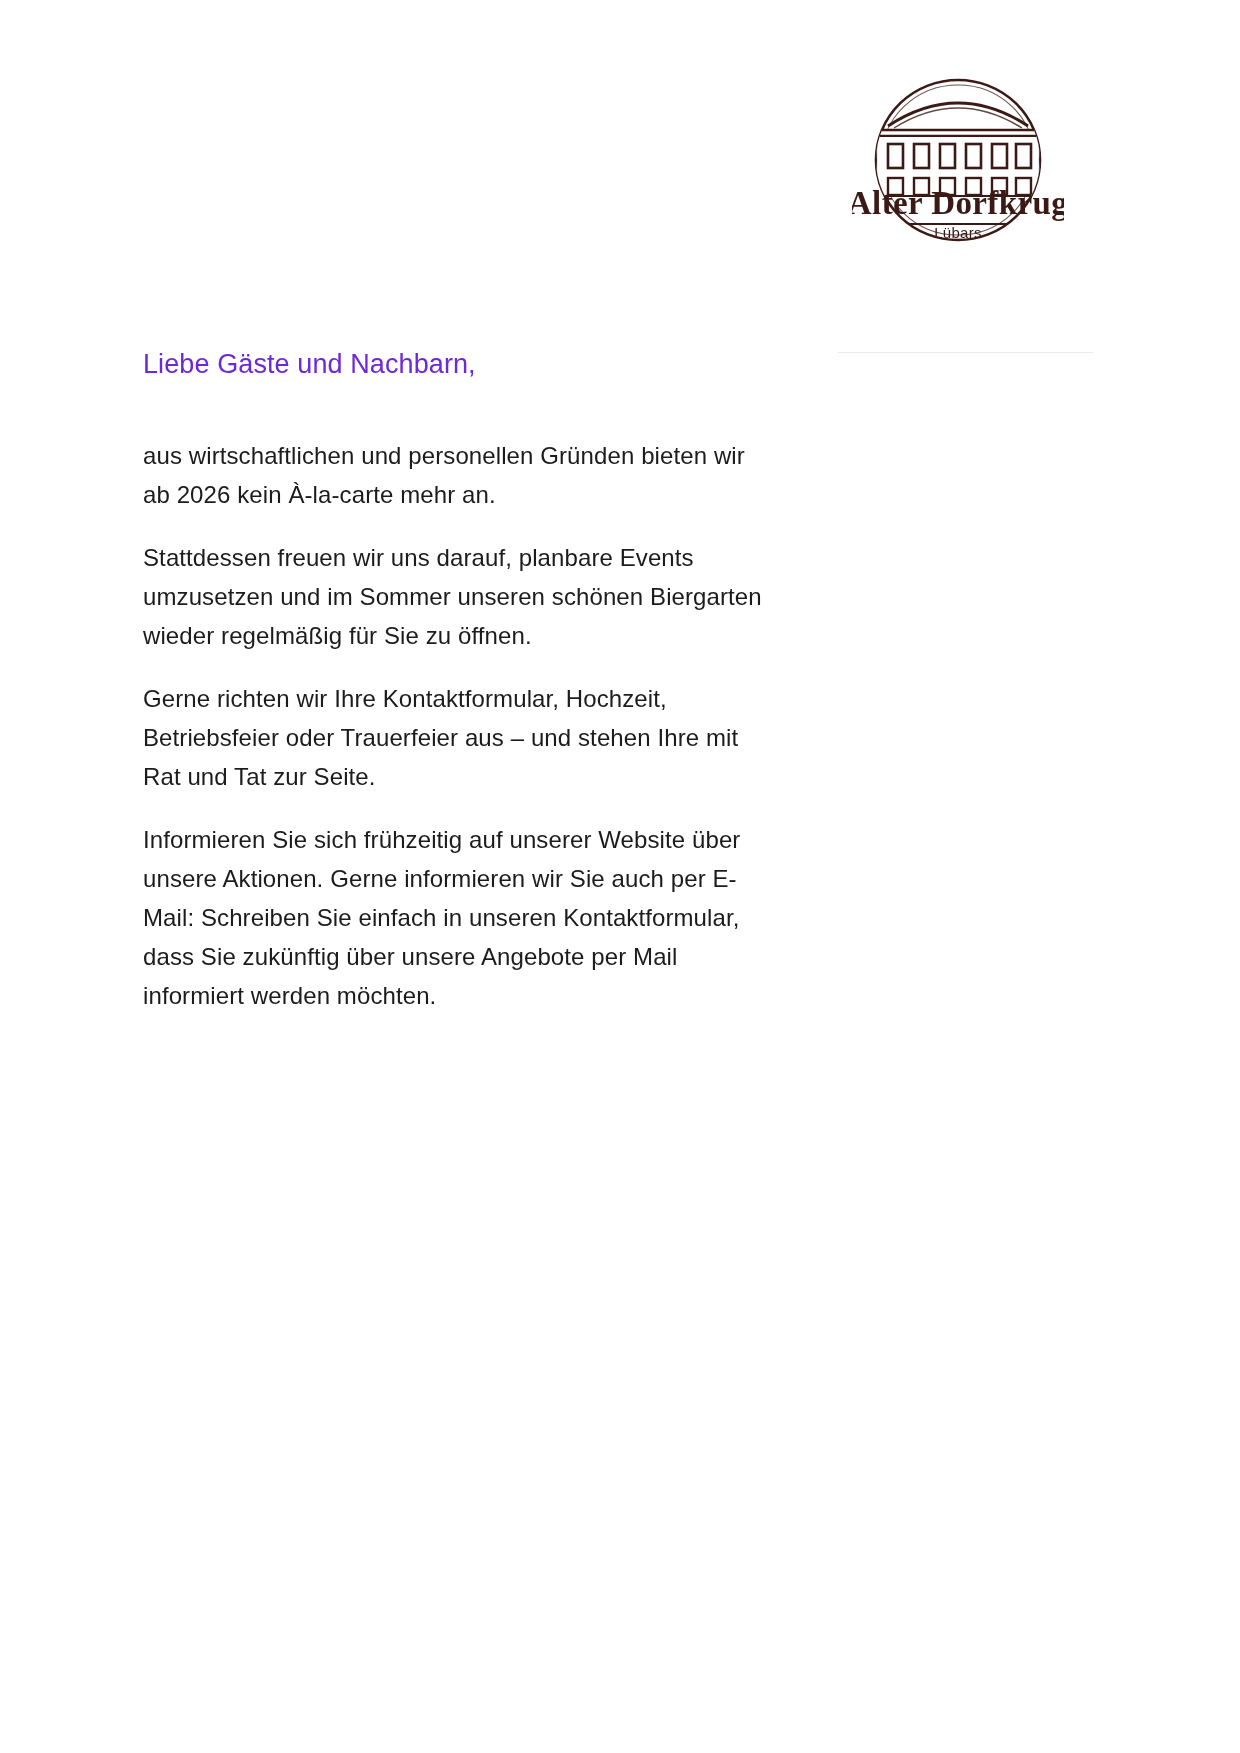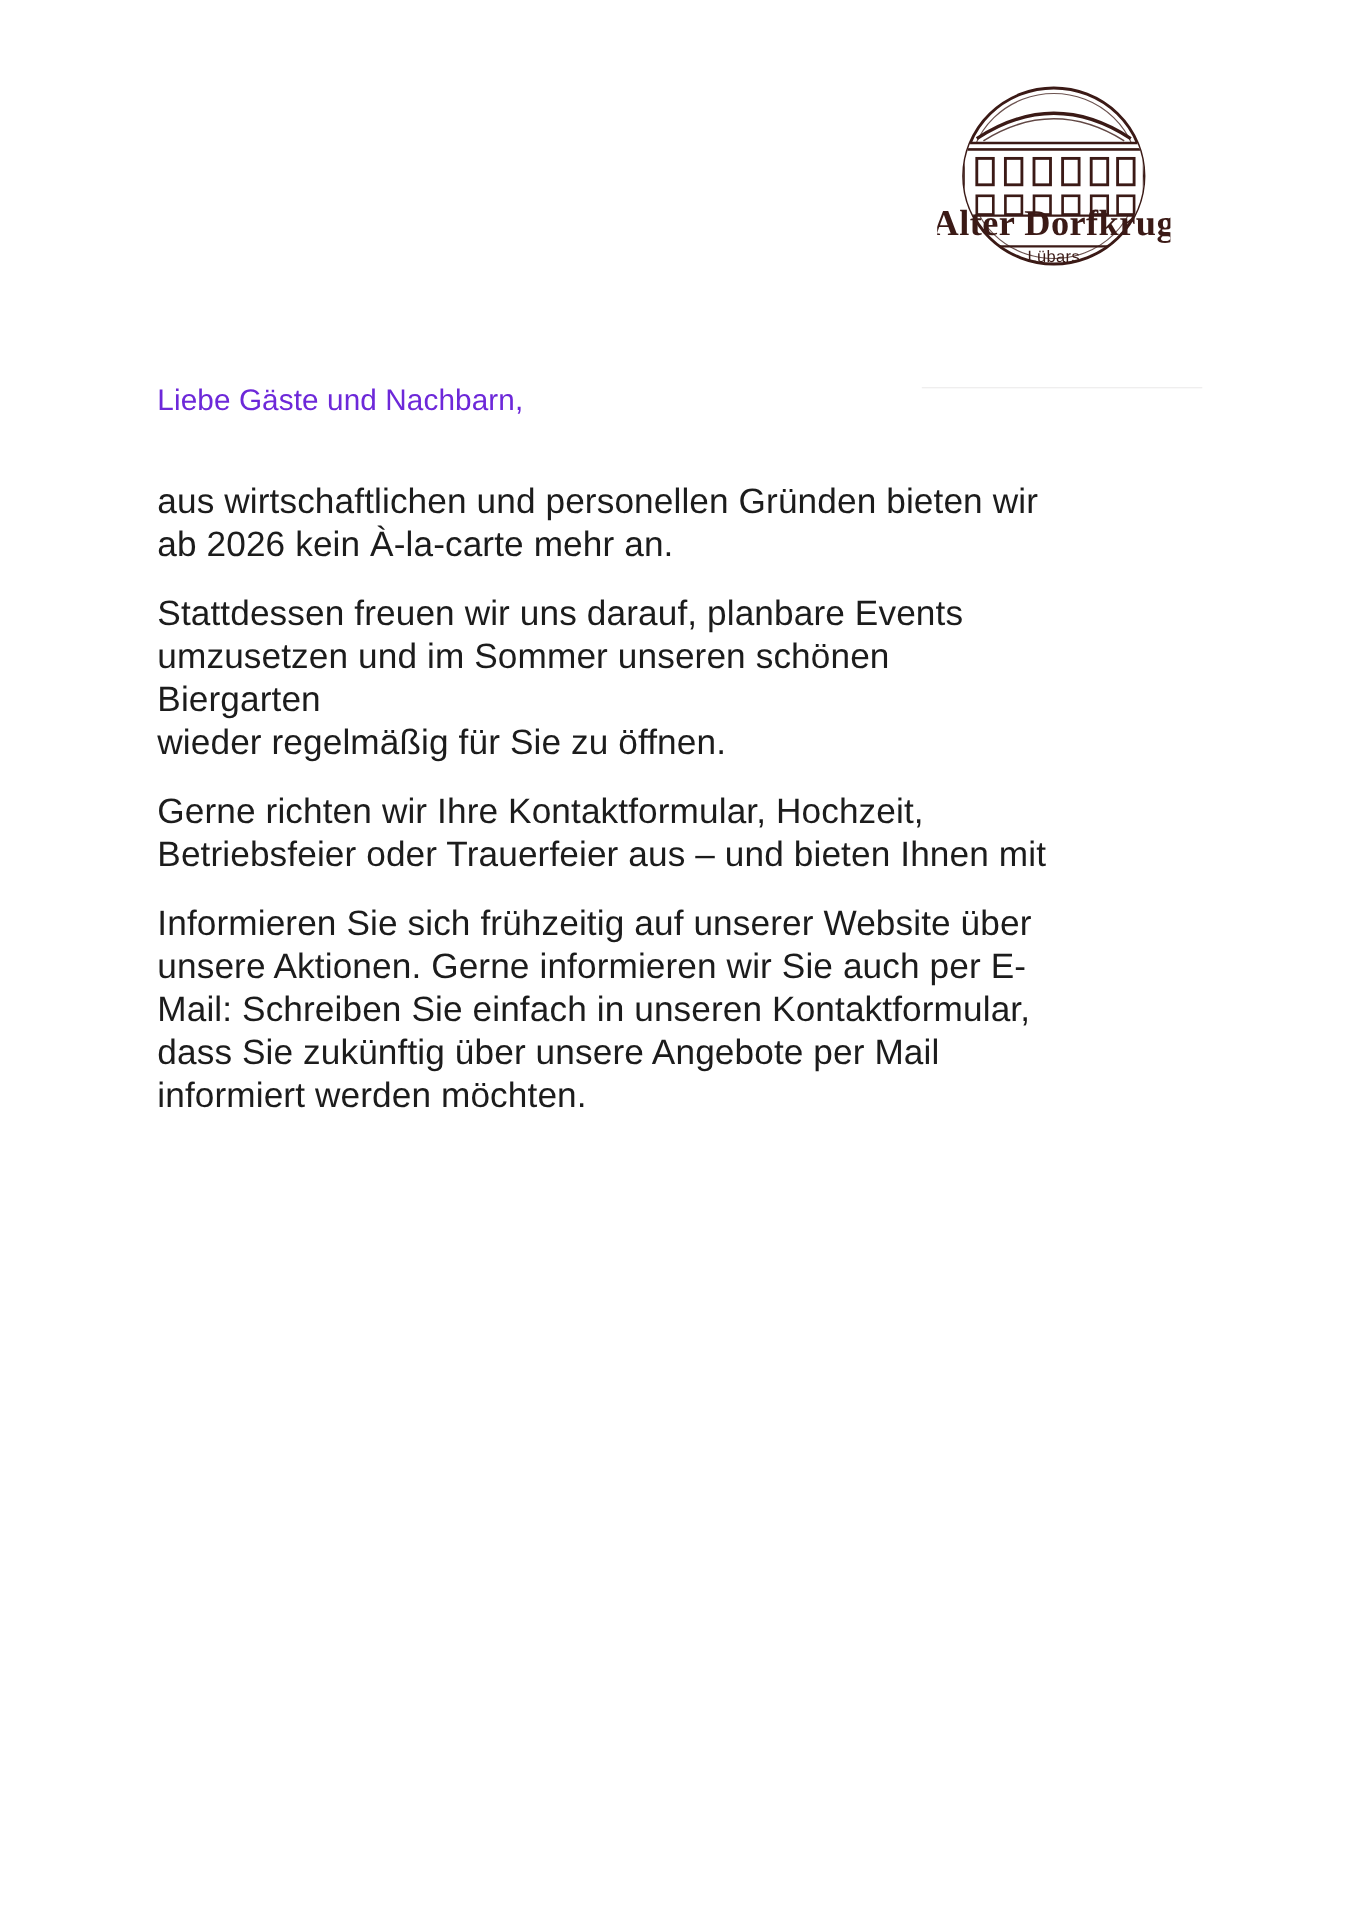--- a/index.html
+++ b/index.html
@@ -60,21 +60,21 @@
   .salutation {
     font-size: 27px;
     line-height: 38px;
     letter-spacing: 0.1px;
     color: #6d28d9;
     margin: 0 0 53px 0;
     font-weight: 400;
   }
 
   .para {
-    font-size: 32px;
+    font-size: 24px;
     line-height: 39px;
     letter-spacing: 0.1px;
     color: #1c1c1c;
     margin: 12px 0 24px 0;
     font-weight: 400;
     max-width: 820px;
   }
   .para:last-child { margin-bottom: 0; }
 
   
@@ -151,21 +151,22 @@
     </p>
 
     <p class="para">
       <span class="ln">Stattdessen freuen wir uns darauf, planbare Events</span>
       <span class="ln">umzusetzen und im Sommer unseren schönen Biergarten</span>
       <span class="ln">wieder regelmäßig für Sie zu öffnen.</span>
     </p>
 
     <p class="para">
       <span class="ln">Gerne richten wir Ihre Kontaktformular, Hochzeit,</span>
-      <span class="ln">Betriebsfeier oder Trauerfeier aus – und bieten Ihnen mit</span>
+      <span class="ln">Betriebsfeier oder Trauerfeier aus – und stehen Ihre mit</span>
+      <span class="ln">Rat und Tat zur Seite.</span>
     </p>
 
     <p class="para">
       <span class="ln">Informieren Sie sich frühzeitig auf unserer Website über</span>
       <span class="ln">unsere Aktionen. Gerne informieren wir Sie auch per E-</span>
       <span class="ln">Mail: Schreiben Sie einfach in unseren Kontaktformular,</span>
       <span class="ln">dass Sie zukünftig über unsere Angebote per Mail</span>
       <span class="ln">informiert werden möchten.</span>
     </p>
 

